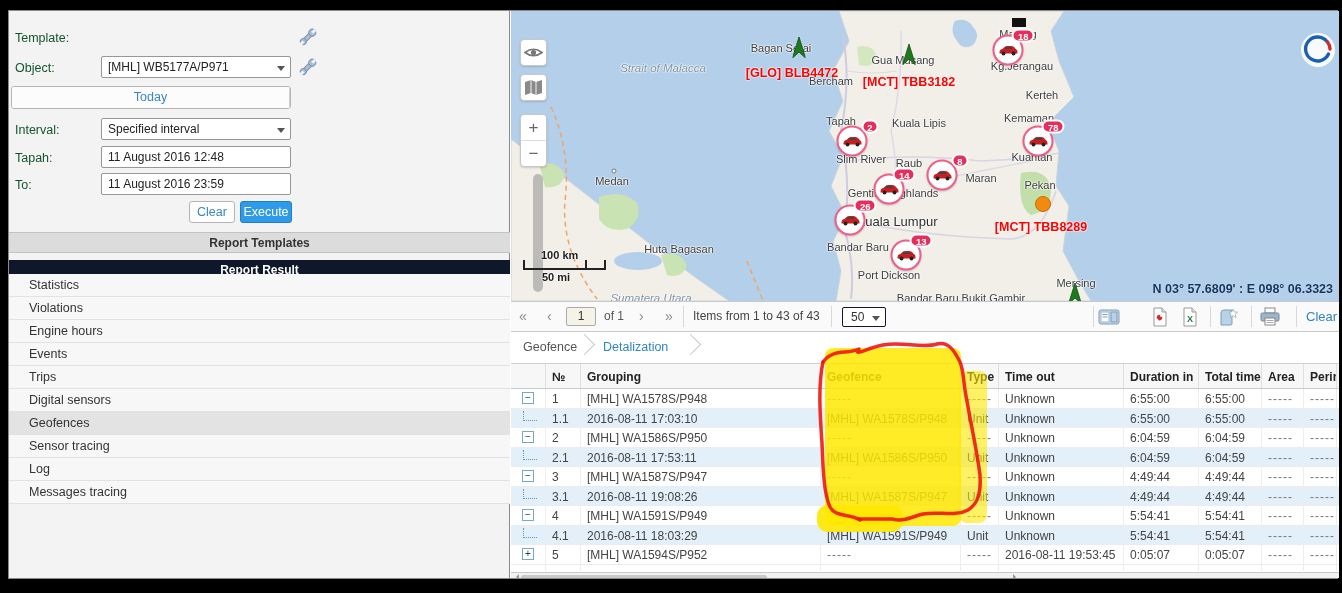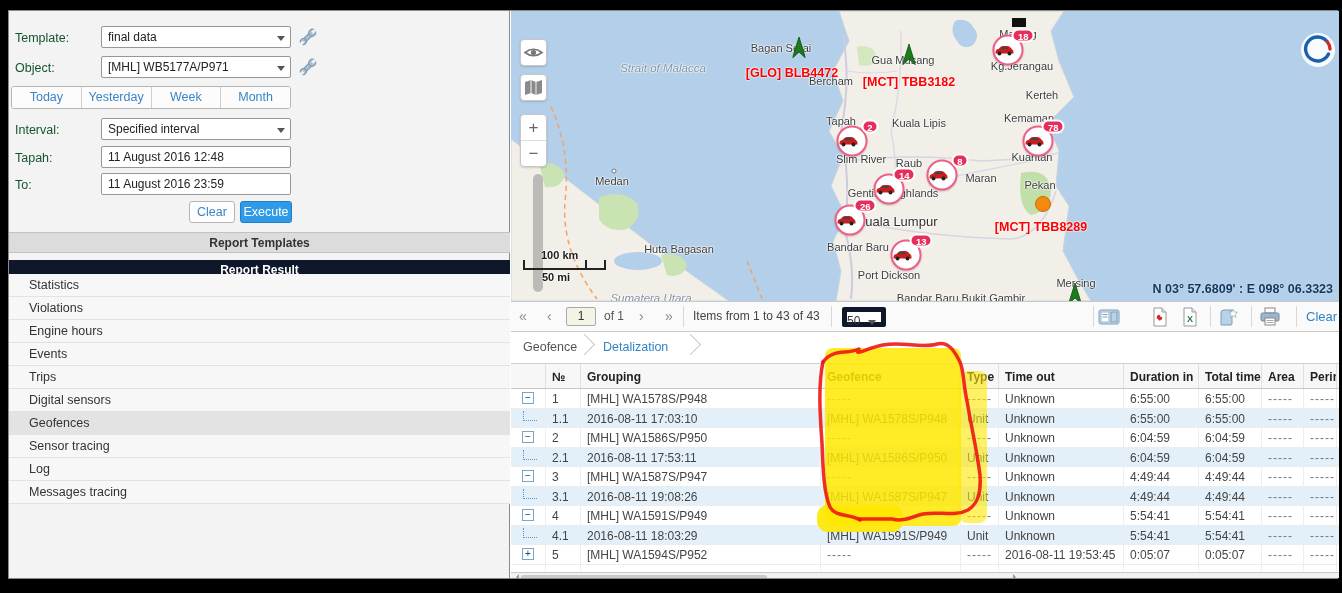--- a/index.html
+++ b/index.html
@@ -7,21 +7,21 @@
   body { font-family:"Liberation Sans", sans-serif; font-size:12px; color:#333; }
   .stage { position:relative; width:1342px; height:593px; background:#000; overflow:hidden; }
   .app { position:absolute; left:8px; top:10px; width:1330px; height:569px; background:#fff; border:1px solid #8a8a8a; }
 
   
   .left-panel { position:absolute; left:0; top:0; width:501px; height:567px; background:#f3f3f3; border-right:1px solid #8a8a8a; }
   .form-label { position:absolute; left:6px; color:#14532d; font-size:12.5px; }
   .select, .tinput { position:absolute; left:92px; width:190px; height:22px; background:#fff; border:1px solid #979797; border-radius:2px; font-size:12px; color:#222; padding:3px 16px 0 6px; white-space:nowrap; overflow:hidden; }
   .select::after { content:""; position:absolute; right:5px; top:9px; border:4px solid transparent; border-top:5px solid #555; }
   .wrench { position:absolute; left:289px; width:20px; height:20px; cursor:pointer; }
-  .quick-group { position:absolute; left:2px; top:75px; width:280px; height:23px; display:flex; border:1px solid #b5b5b5; border-radius:3px; background:#fdfdfd; overflow:hidden; }
+  .quick-group { position:absolute; left:2px; top:75px; width:280px; height:23px; display:flex; border:1px solid #b5b5b5; border-radius:3px; background:#fdfdfd; overflow:hidden;flex-direction:column; }
   .quick-btn { flex:1; border-right:1px solid #cfcfcf; color:#3a85c6; font-size:12.5px; text-align:center; line-height:21px; cursor:pointer; background:#fcfcfc; }
   .quick-btn:last-child { border-right:none; }
   .btn { position:absolute; height:22px; border-radius:3px; font-size:12.5px; text-align:center; line-height:20px; cursor:pointer; }
   .btn-clear { left:180px; top:190px; width:46px; background:#fdfdfd; border:1px solid #b5b5b5; color:#3a85c6; }
   .btn-exec { left:231px; top:190px; width:52px; background:#2f9be8; border:1px solid #1f7fc4; color:#fff; }
   .panel-hdr { position:absolute; left:0; width:501px; height:21px; text-align:center; font-weight:bold; line-height:21px; }
   .hdr-templates { top:221px; background:#dcdcdc; color:#333; border-top:1px solid #c2c2c2; border-bottom:1px solid #c2c2c2; }
   .hdr-result { top:249px; background:#0f172a; color:#fff; }
   .report-list { position:absolute; left:0; top:263px; width:501px; list-style:none; }
   .report-item { height:23px; line-height:22px; padding-left:20px; background:#f7f7f7; border-bottom:1px solid #e2e2e2; color:#333; font-size:12.5px; cursor:pointer; }
@@ -36,40 +36,40 @@
   .map-label { position:absolute; color:#3c3c3c; font-size:11px; white-space:nowrap; text-shadow:0 0 2px #fff,0 0 2px #fff,0 0 2px #fff; transform:translate(-50%,-50%); }
   .map-label.water { color:#8294a6; font-style:italic; font-size:11.5px; }
   .map-label.city { font-size:13px; color:#2e2e2e; }
   .unit-label { position:absolute; color:#f00; font-weight:bold; font-size:12.5px; white-space:nowrap; text-shadow:0 0 2px #fff,0 0 2px #fff; transform:translate(-50%,-50%); }
   .map-ctl { position:absolute; width:27px; background:#fff; border:1px solid #c7c7c7; border-radius:4px; box-shadow:0 1px 2px rgba(0,0,0,.15); cursor:pointer; }
   .ctl-eye { left:9px; top:28px; height:27px; }
   .ctl-layers { left:9px; top:63px; height:27px; }
   .ctl-zoom { left:9px; top:103px; height:53px; }
   .zoom-half { height:26px; text-align:center; font-size:17px; color:#666; line-height:25px; cursor:pointer; }
   .zoom-half.zin { border-bottom:1px solid #ddd; }
-  .cluster { position:absolute; width:31px; height:31px; background:#fff; border:2px solid #ef5e86; border-radius:50%; transform:translate(-50%,-50%); display:flex; align-items:center; justify-content:flex-start; cursor:pointer; box-shadow:0 1px 2px rgba(0,0,0,.2); }
+  .cluster { position:absolute; width:31px; height:31px; background:#fff; border:2px solid #ef5e86; border-radius:50%; transform:translate(-50%,-50%); display:flex; align-items:center; justify-content:center; cursor:pointer; box-shadow:0 1px 2px rgba(0,0,0,.2); }
   .cluster .badge { position:absolute; top:-8px; right:-13px; min-width:17px; height:14px; padding:0 4px; background:#e62e5c; border:2px solid #fff; border-radius:9px; color:#fff; font-size:9.5px; font-weight:bold; line-height:11px; text-align:center; }
   .green-arrow { position:absolute; transform:translate(-50%,-50%); }
   .orange-marker { position:absolute; width:16px; height:16px; border-radius:50%; background:#f28a10; border:1.5px solid #c86d00; transform:translate(-50%,-50%); }
   .gray-track { position:absolute; left:22px; top:163px; width:10px; height:118px; background:rgba(110,110,110,.4); border-radius:5px; }
   .medan-dot { position:absolute; width:5px; height:5px; border:1px solid #777; border-radius:50%; background:#fff; transform:translate(-50%,-50%); }
   .black-chip { position:absolute; left:501px; top:7px; width:14px; height:9px; background:#111; }
   .scalebar { position:absolute; left:12px; top:238px; width:90px; color:#1c1c1c; font-weight:bold; font-size:11px; text-shadow:0 0 2px #fff,0 0 2px #fff; }
   .scale-line { position:relative; height:8px; border-bottom:2px solid #222; margin:1px 0 1px 0; width:83px; }
   .scale-line i { position:absolute; bottom:0; width:2px; height:8px; background:#222; }
   .coords { position:absolute; right:6px; top:271px; color:#13365f; font-weight:bold; font-size:12.5px; text-shadow:0 0 2px #d6e6f5; }
   .logo { position:absolute; left:789px; top:21px; }
 
   
   .toolbar { position:absolute; left:0; top:290px; width:828px; height:31px; background:#fafafa; border-top:1px solid #c9c9c9; border-bottom:1px solid #c9c9c9; }
   .tb { position:absolute; top:0; height:29px; line-height:29px; color:#555; }
   .pager-arrow { font-size:14px; color:#8a8a8a; cursor:pointer; }
   .page-box { top:5px; height:19px; line-height:17px; width:30px; background:#f4f3e6; border:1px solid #aaa; border-radius:2px; text-align:center; color:#333; }
   .vsep { position:absolute; top:4px; height:21px; width:1px; background:#d8d8d8; }
-  .size-select { top:5px; height:20px; width:44px; background:#fff; border:5px solid #0f172a; border-radius:2px; line-height:18px; color:#333; cursor:pointer; }
+  .size-select { top:5px; height:20px; width:44px; background:#fff; border:1px solid #0f172a; border-radius:2px; padding-left:8px; line-height:18px; color:#333; cursor:pointer; }
   .size-select::after { content:""; position:absolute; right:5px; top:8px; border:4px solid transparent; border-top:5px solid #555; }
   .tb-icon { position:absolute; top:5px; width:22px; height:20px; cursor:pointer; }
   .clear-link { color:#3183c4; font-size:13px; cursor:pointer; }
 
   
   .tabs { position:absolute; left:0; top:321px; width:828px; height:32px; background:#fff; border-bottom:1px solid #cfcfcf; }
   .tab { position:absolute; top:8px; font-size:12.5px; cursor:pointer; }
   .tab-geofence { left:12px; color:#555; }
   .tab-detal { left:92px; color:#2f85c8; }
   .crumb-chev { position:absolute; top:5px; width:15px; height:15px; border-top:1px solid #c4c4c4; border-right:1px solid #c4c4c4; transform:rotate(45deg); }
@@ -98,21 +98,20 @@
   .annotation { position:absolute; left:0; top:0; width:828px; height:567px; pointer-events:none; z-index:50; }
 </style>
 </head>
 <body>
 
 <div class="stage">
 <div class="app">
 
   <aside class="left-panel">
     <div class="form-label" style="top:20px">Template:</div>
-    <div class="select" style="top:15px">final data</div>
     <span class="wrench" style="top:16px">
       <svg width="20" height="20" viewBox="0 0 20 20">
             <g transform="rotate(45 10 10)">
               <rect x="8" y="3" width="4" height="14" rx="2" fill="#aabfd4" stroke="#7e97ac"></rect>
               <circle cx="10" cy="4" r="3.4" fill="#aabfd4" stroke="#7e97ac"></circle>
               <rect x="8.6" y="0" width="2.8" height="4" fill="#f3f3f3"></rect>
               <circle cx="10" cy="16.5" r="3" fill="#aabfd4" stroke="#7e97ac"></circle>
               <rect x="8.6" y="16.5" width="2.8" height="4" fill="#f3f3f3"></rect>
             </g>
           </svg>

